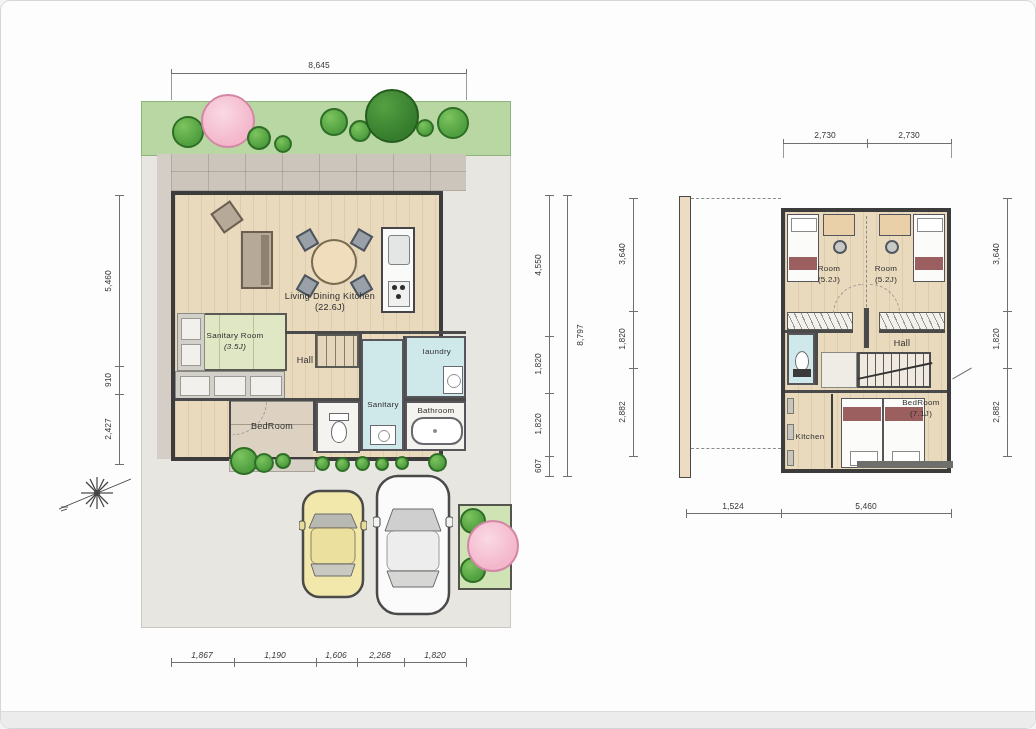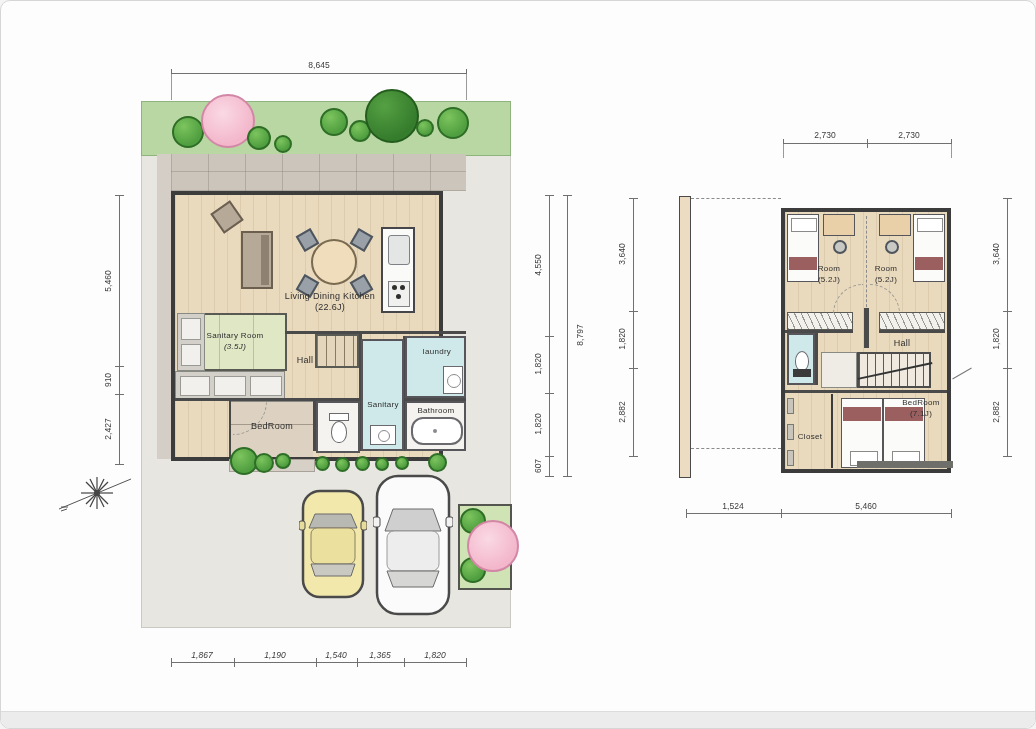--- a/index.html
+++ b/index.html
@@ -250,22 +250,22 @@
 
   <div class="dimh" style="left:170px;top:661px;width:295px;font-style:italic;">
     <div class="tkv" style="left:0;"></div>
       <div class="tkv" style="left:63px;"></div>
     <div class="tkv" style="left:145px;"></div>
       <div class="tkv" style="left:186px;"></div>
     <div class="tkv" style="left:233px;"></div>
       <div class="tkv" style="left:295px;"></div>
     <span class="dlab" style="left:31px;top:-8px;">1,867</span>
     <span class="dlab" style="left:104px;top:-8px;">1,190</span>
-    <span class="dlab" style="left:165px;top:-8px;">1,540</span>
-    <span class="dlab" style="left:209px;top:-8px;">1,365</span>
+    <span class="dlab" style="left:165px;top:-8px;">1,606</span>
+    <span class="dlab" style="left:209px;top:-8px;">2,268</span>
     <span class="dlab" style="left:264px;top:-8px;">1,820</span>
   </div>
 
   <div class="abs eave" style="left:678px;top:195px;width:12px;height:282px;"></div>
   <div class="dash" style="left:690px;top:197px;width:90px;"></div>
   <div class="dash" style="left:690px;top:447px;width:90px;"></div>
 
   <div class="abs house" style="left:780px;top:207px;width:170px;height:265px;">
 
     <div class="dashv" style="left:81px;top:4px;height:96px;"></div>
@@ -320,21 +320,21 @@
       <div class="abs" style="left:0;top:56px;width:5px;height:14px;background:#c9c4bc;border:1px solid #7a7a74;"></div>
     </div>
 
     <span class="lbl sm" style="left:44px;top:56px;">Room</span>
     <span class="lbl sm" style="left:44px;top:67px;">(5.2J)</span>
     <span class="lbl sm" style="left:101px;top:56px;">Room</span>
     <span class="lbl sm" style="left:101px;top:67px;">(5.2J)</span>
     <span class="lbl" style="left:117px;top:131px;">Hall</span>
     <span class="lbl sm" style="left:136px;top:190px;">BedRoom</span>
     <span class="lbl sm" style="left:136px;top:201px;">(7.1J)</span>
-    <span class="lbl sm" style="left:25px;top:224px;">Closet</span>
+    <span class="lbl sm" style="left:25px;top:224px;">Kitchen</span>
   </div>
 
   <div class="abs" style="left:950px;top:372px;width:22px;height:1px;background:#777;transform:rotate(-30deg);"></div>
   <div class="abs" style="left:856px;top:460px;width:96px;height:7px;background:#6e6e6a;"></div>
 
   <div class="dimh" style="left:782px;top:142px;width:168px;">
     <div class="tkv" style="left:0;"></div>
       <div class="tkv" style="left:84px;"></div>
       <div class="tkv" style="left:168px;"></div>
     <div class="extv" style="left:0;top:0;height:14px;"></div>

